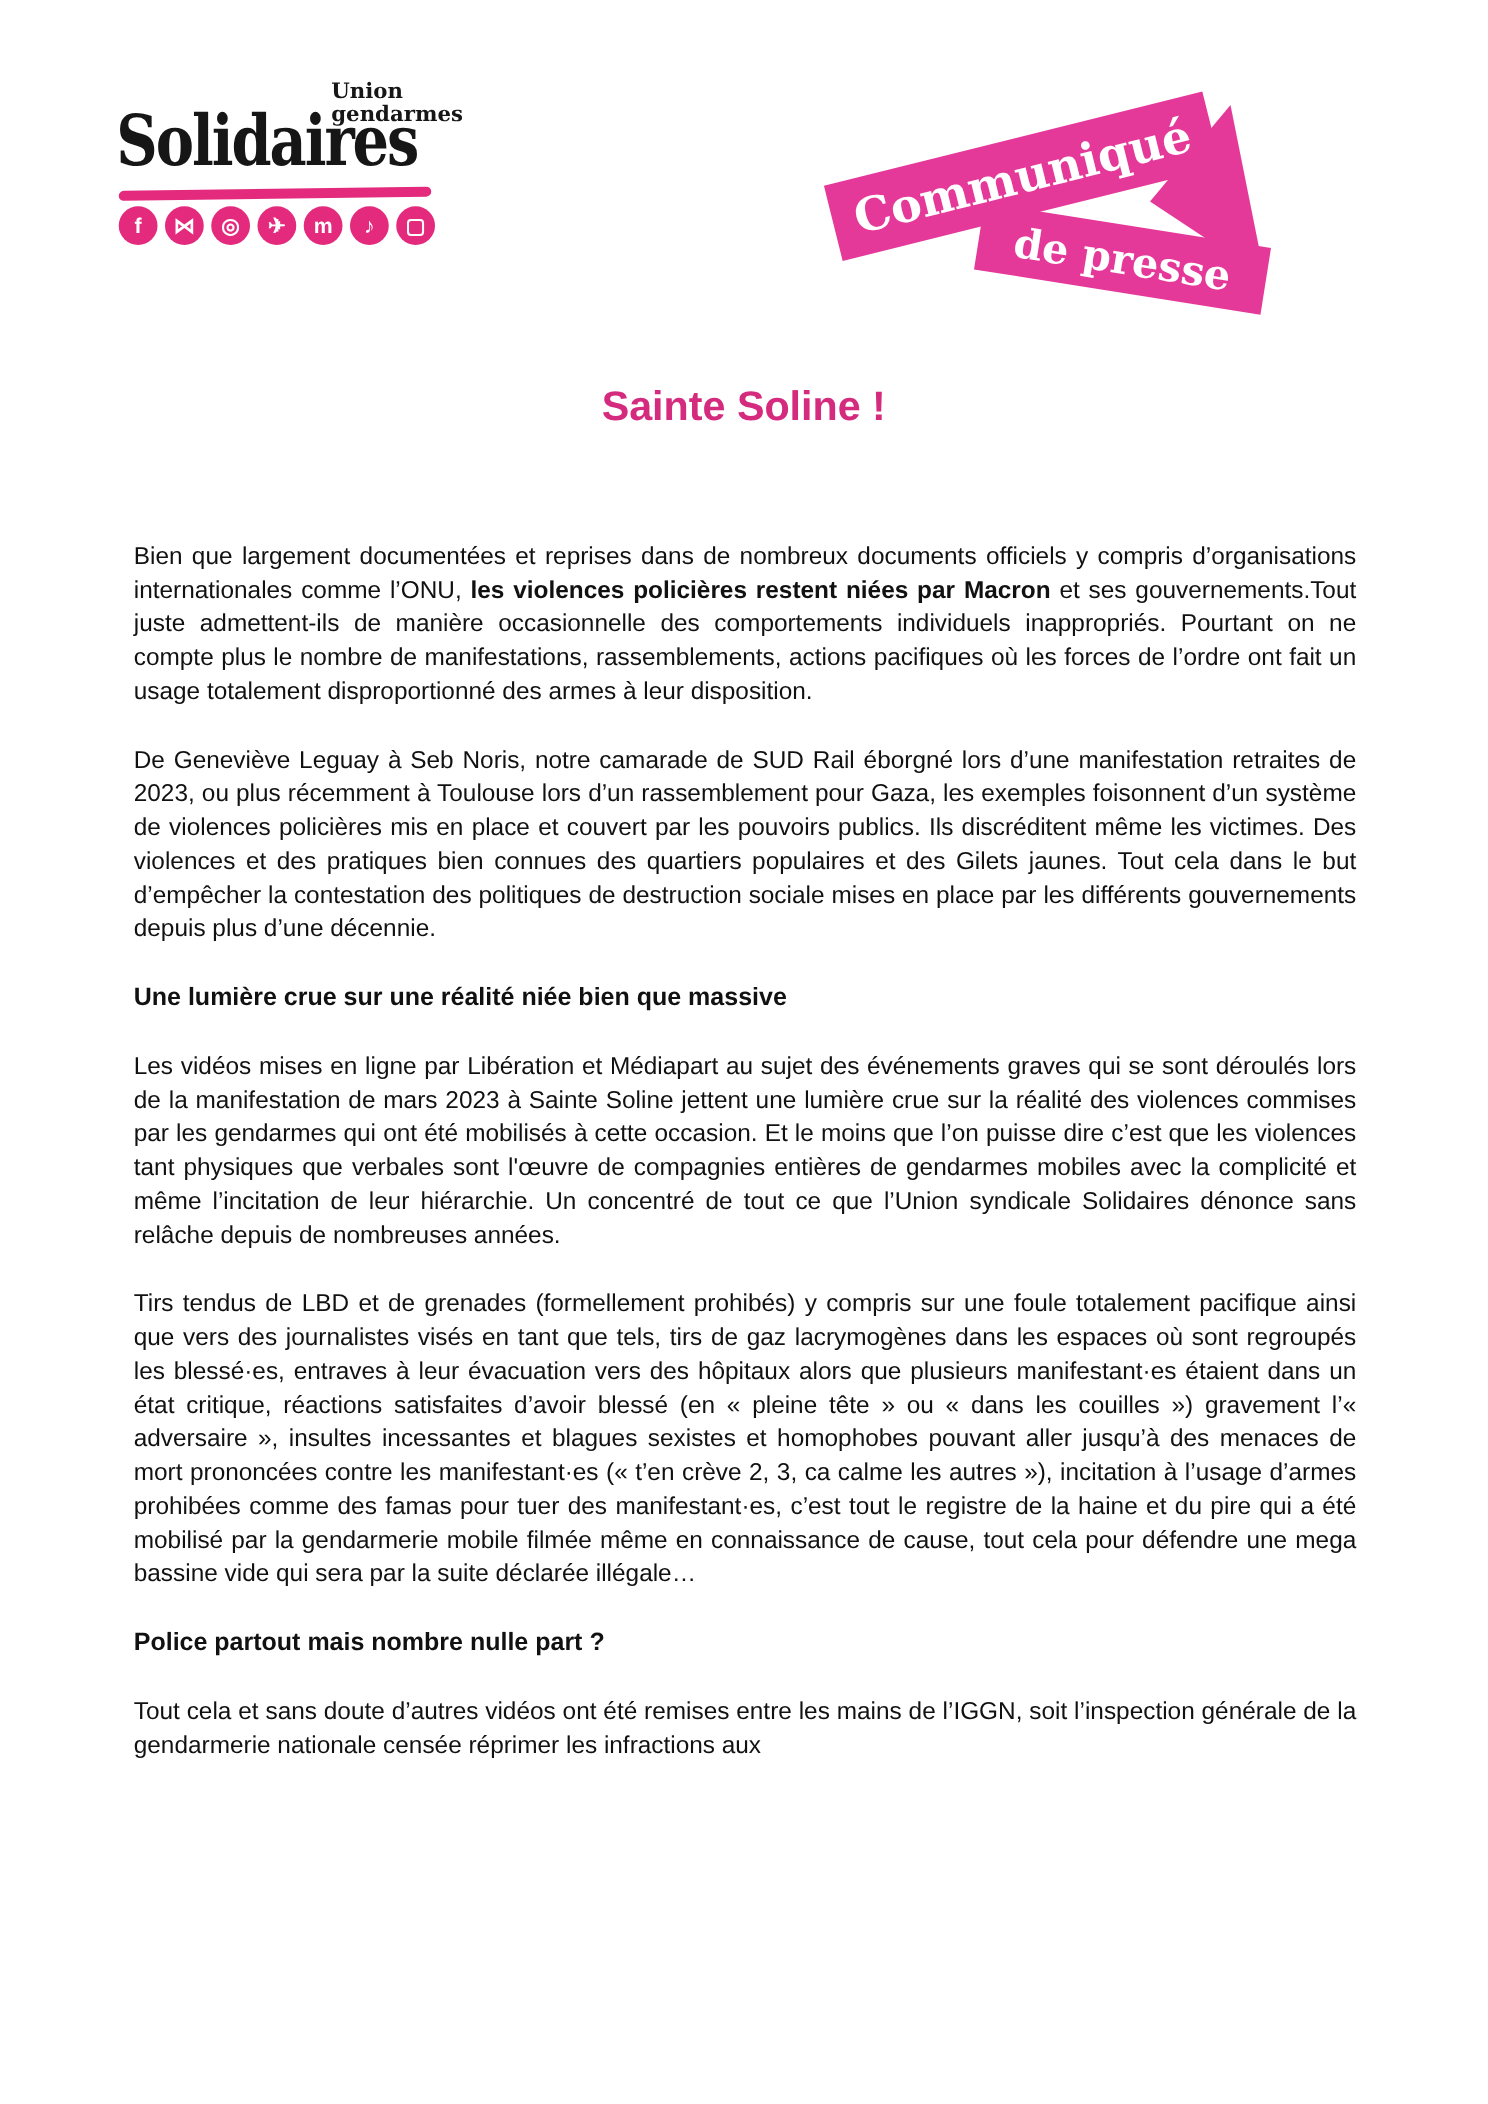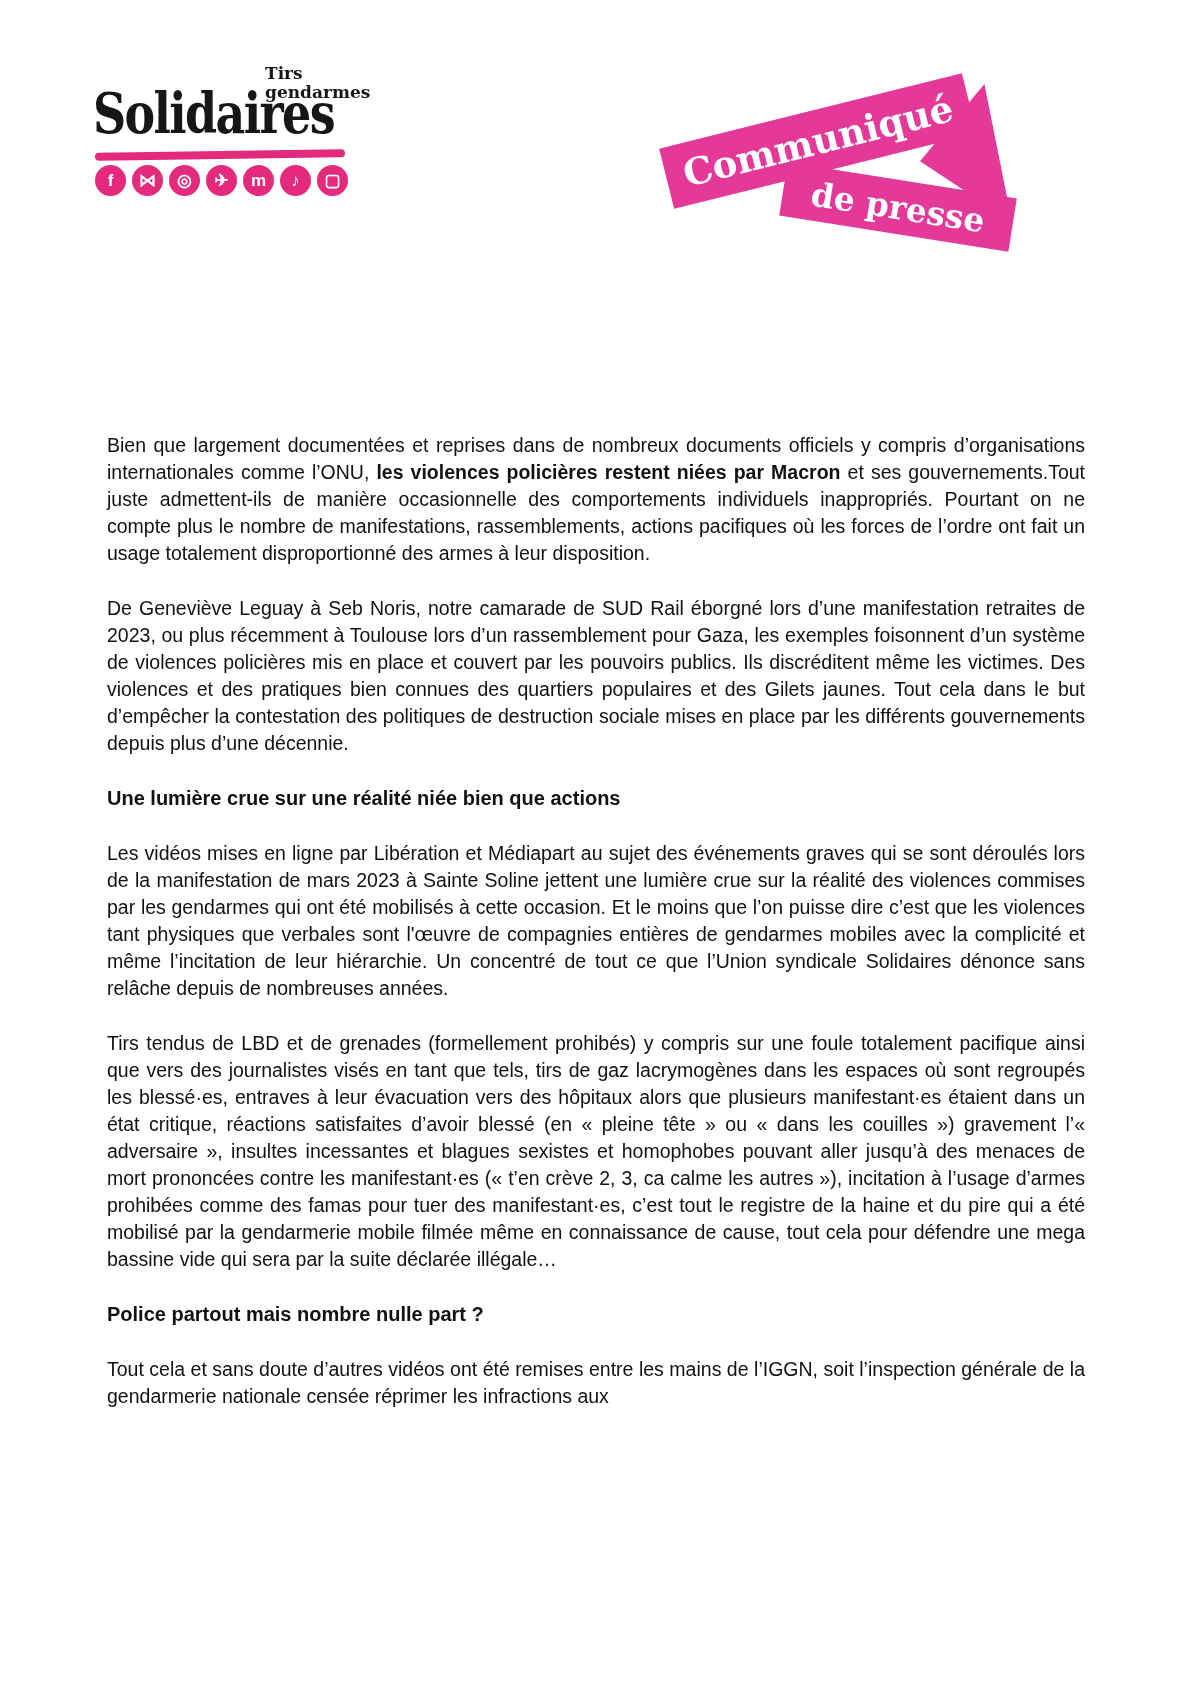--- a/index.html
+++ b/index.html
@@ -63,21 +63,21 @@
   .doc-body h2 {
     font-size:20px; line-height:27px; font-weight:bold;
     text-align:left; margin-bottom:28px;
   }
 </style>
 </head>
 <body>
 
 <div class="logo-block">
   <div class="union-lines">
-    <div>Tirs</div>
+    <div>Union</div>
     <div>gendarmes</div>
   </div>
   <div class="wordmark">Solidaires</div>
   <div class="brush-underline" style="background: rgb(228, 42, 125);"></div>
   <div class="social-row">
     <span class="social-circle" style="background: rgb(228, 42, 125);">f</span>
     <span class="social-circle" style="background: rgb(228, 42, 125);">⋈</span>
     <span class="social-circle" style="background: rgb(228, 42, 125);">◎</span>
     <span class="social-circle" style="background: rgb(228, 42, 125);">✈</span>
     <span class="social-circle" style="background: rgb(228, 42, 125);">m</span>
@@ -86,28 +86,29 @@
   </div>
 </div>
 
 <div class="stamp">
   <div class="ribbon-fold" style="background: rgb(229, 57, 154);"></div>
   <div class="ribbon ribbon1" style="background: rgb(229, 57, 154);">Communiqué</div>
   <div class="ribbon ribbon2" style="background: rgb(229, 57, 154);">de presse</div>
 </div>
 
 <div class="doc-title" style="color: rgb(213, 43, 126);">
+  <div>Sainte Soline !</div>
 </div>
 
 <div class="doc-body">
   <p><span>Bien que largement documentées et reprises dans de nombreux documents officiels y compris d’organisations internationales comme l’ONU, </span><b>les violences policières restent niées par Macron</b><span> et ses gouvernements.Tout juste admettent-ils de manière occasionnelle des comportements individuels inappropriés. Pourtant on ne compte plus le nombre de manifestations, rassemblements, actions pacifiques où les forces de l’ordre ont fait un usage totalement disproportionné des armes à leur disposition.</span></p>
 
   <p>De Geneviève Leguay à Seb Noris, notre camarade de SUD Rail éborgné lors d’une manifestation retraites de 2023, ou plus récemment à Toulouse lors d’un rassemblement pour Gaza, les exemples foisonnent d’un système de violences policières mis en place et couvert par les pouvoirs publics. Ils discréditent même les victimes. Des violences et des pratiques bien connues des quartiers populaires et des Gilets jaunes. Tout cela dans le but d’empêcher la contestation des politiques de destruction sociale mises en place par les différents gouvernements depuis plus d’une décennie.</p>
 
-  <h2>Une lumière crue sur une réalité niée bien que actions</h2>
+  <h2>Une lumière crue sur une réalité niée bien que massive</h2>
 
   <p>Les vidéos mises en ligne par Libération et Médiapart au sujet des événements graves qui se sont déroulés lors de la manifestation de mars 2023 à Sainte Soline jettent une lumière crue sur la réalité des violences commises par les gendarmes qui ont été mobilisés à cette occasion. Et le moins que l’on puisse dire c’est que les violences tant physiques que verbales sont l'œuvre de compagnies entières de gendarmes mobiles avec la complicité et même l’incitation de leur hiérarchie. Un concentré de tout ce que l’Union syndicale Solidaires dénonce sans relâche depuis de nombreuses années.</p>
 
   <p>Tirs tendus de LBD et de grenades (formellement prohibés) y compris sur une foule totalement pacifique ainsi que vers des journalistes visés en tant que tels, tirs de gaz lacrymogènes dans les espaces où sont regroupés les blessé·es, entraves à leur évacuation vers des hôpitaux alors que plusieurs manifestant·es étaient dans un état critique, réactions satisfaites d’avoir blessé (en « pleine tête » ou « dans les couilles ») gravement l’« adversaire », insultes incessantes et blagues sexistes et homophobes pouvant aller jusqu’à des menaces de mort prononcées contre les manifestant·es (« t’en crève 2, 3, ca calme les autres »), incitation à l’usage d’armes prohibées comme des famas pour tuer des manifestant·es, c’est tout le registre de la haine et du pire qui a été mobilisé par la gendarmerie mobile filmée même en connaissance de cause, tout cela pour défendre une mega bassine vide qui sera par la suite déclarée illégale…</p>
 
   <h2>Police partout mais nombre nulle part ?</h2>
 
   <p>Tout cela et sans doute d’autres vidéos ont été remises entre les mains de l’IGGN, soit l’inspection générale de la gendarmerie nationale censée réprimer les infractions aux</p>
 </div>
 

